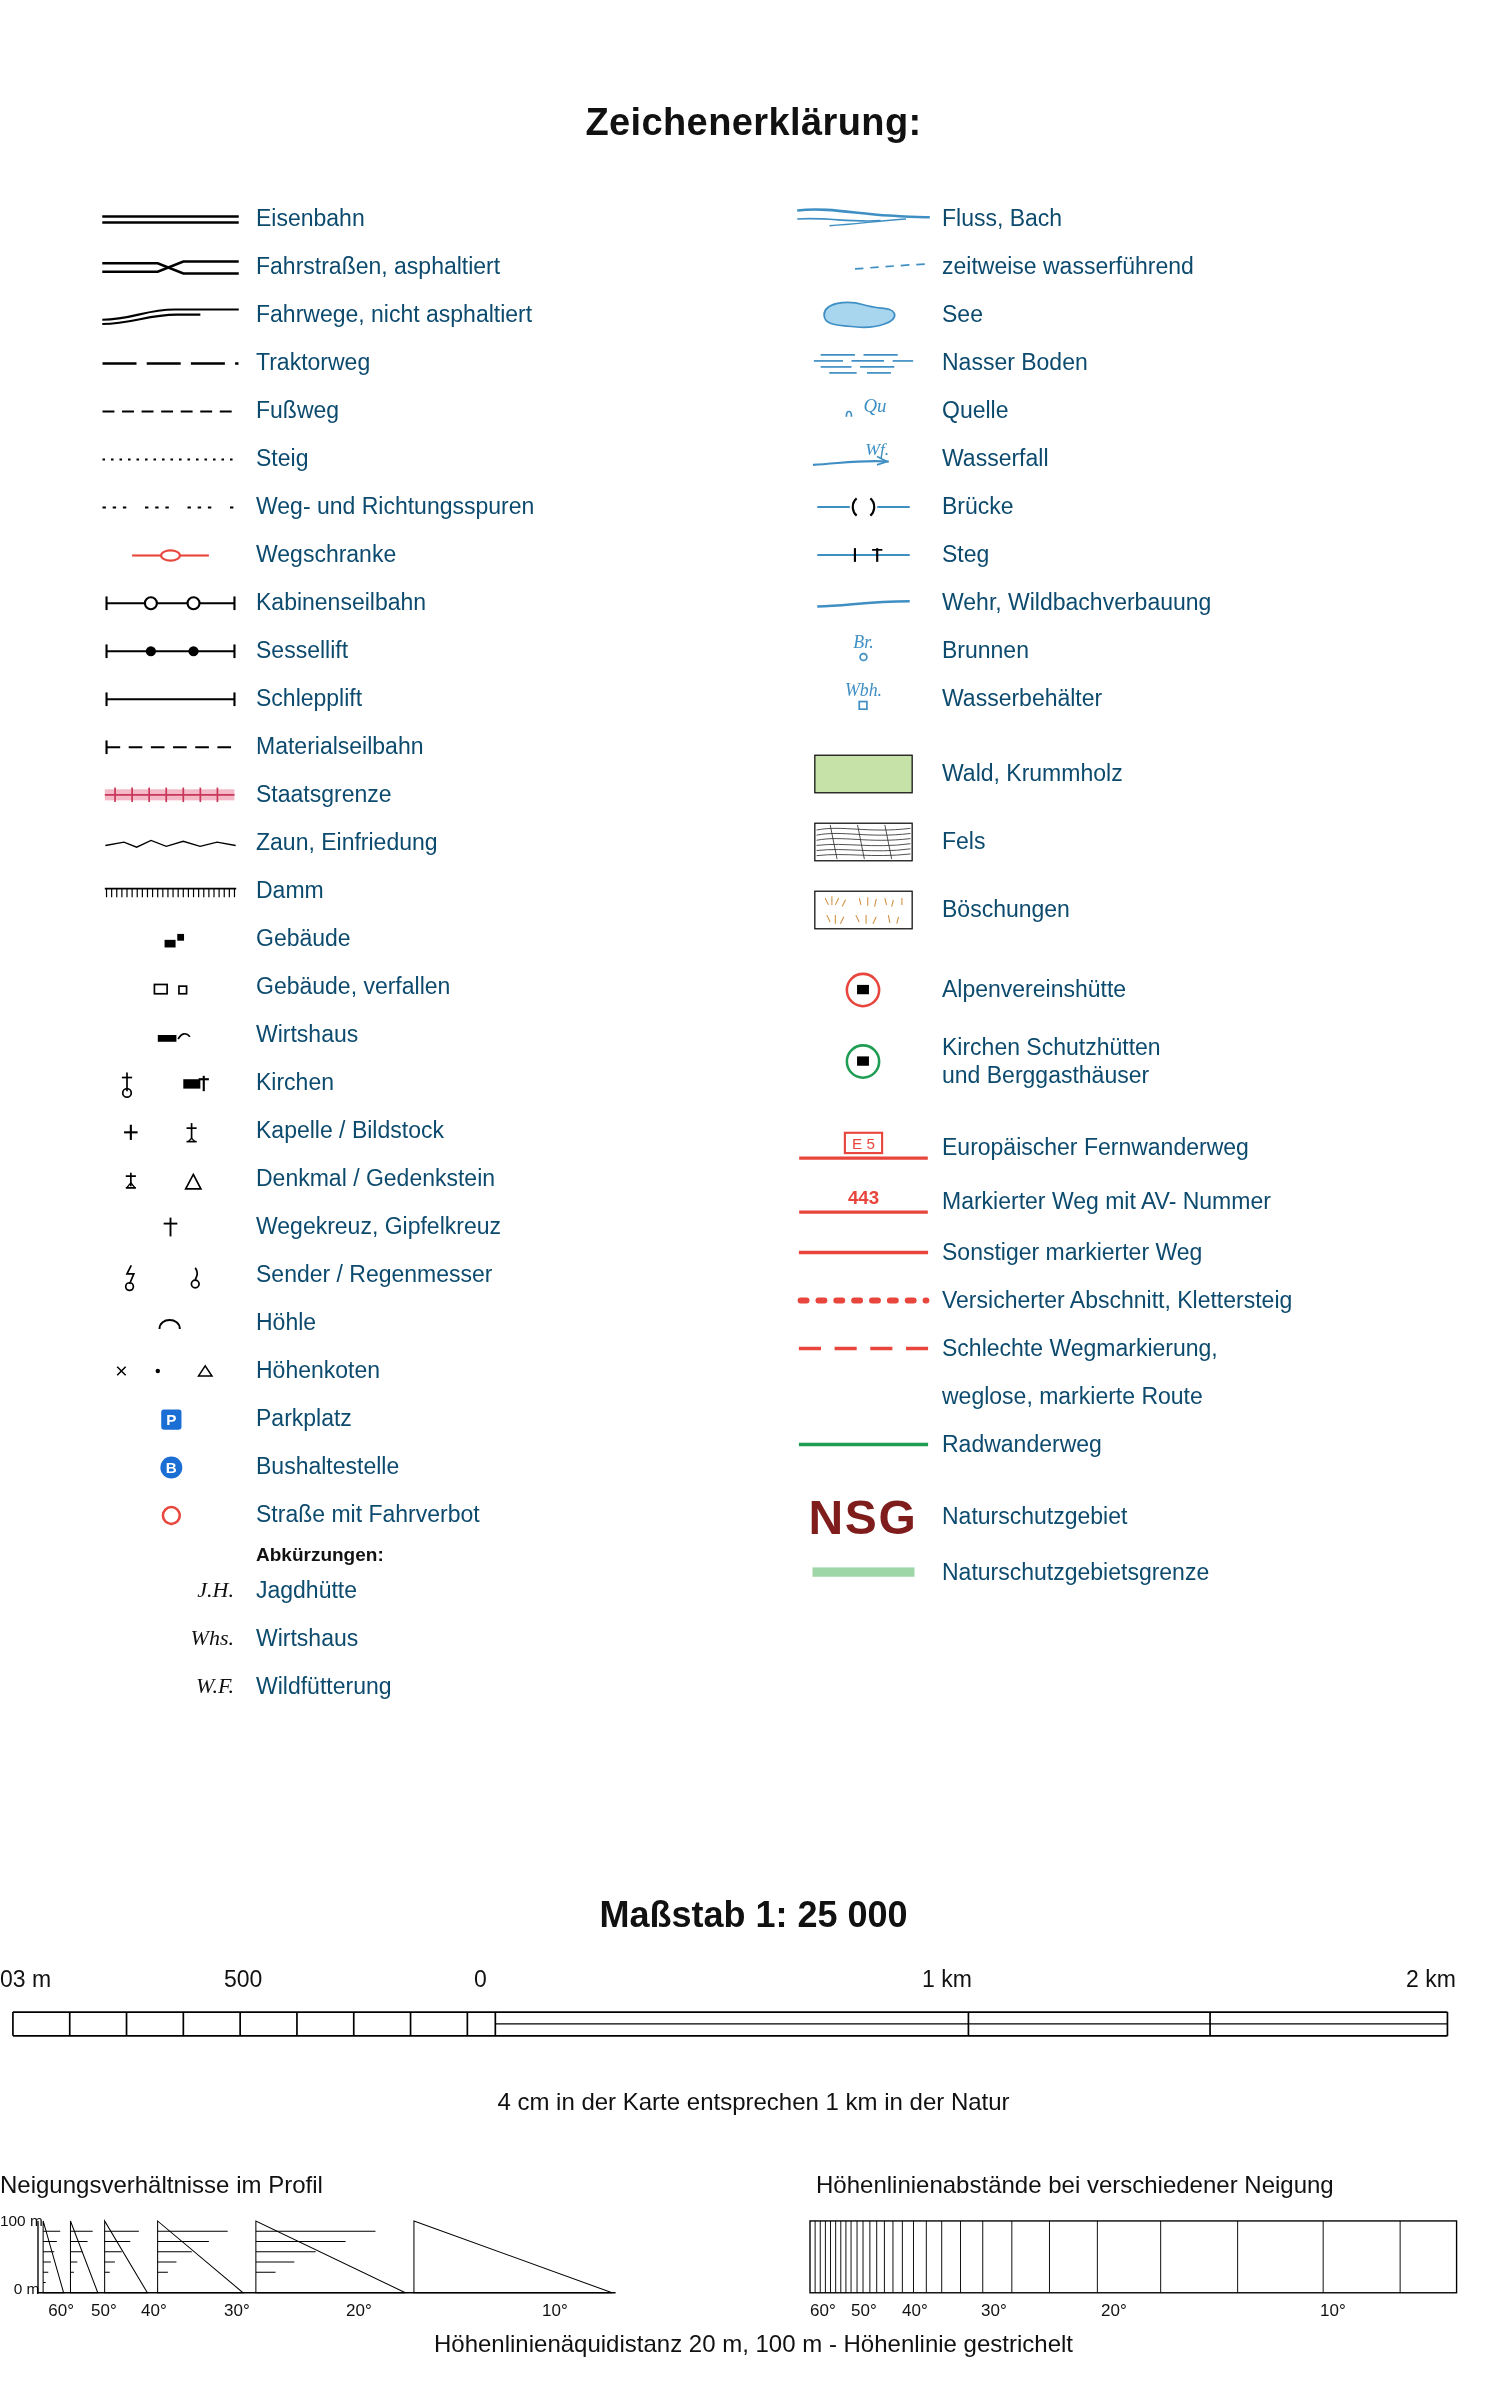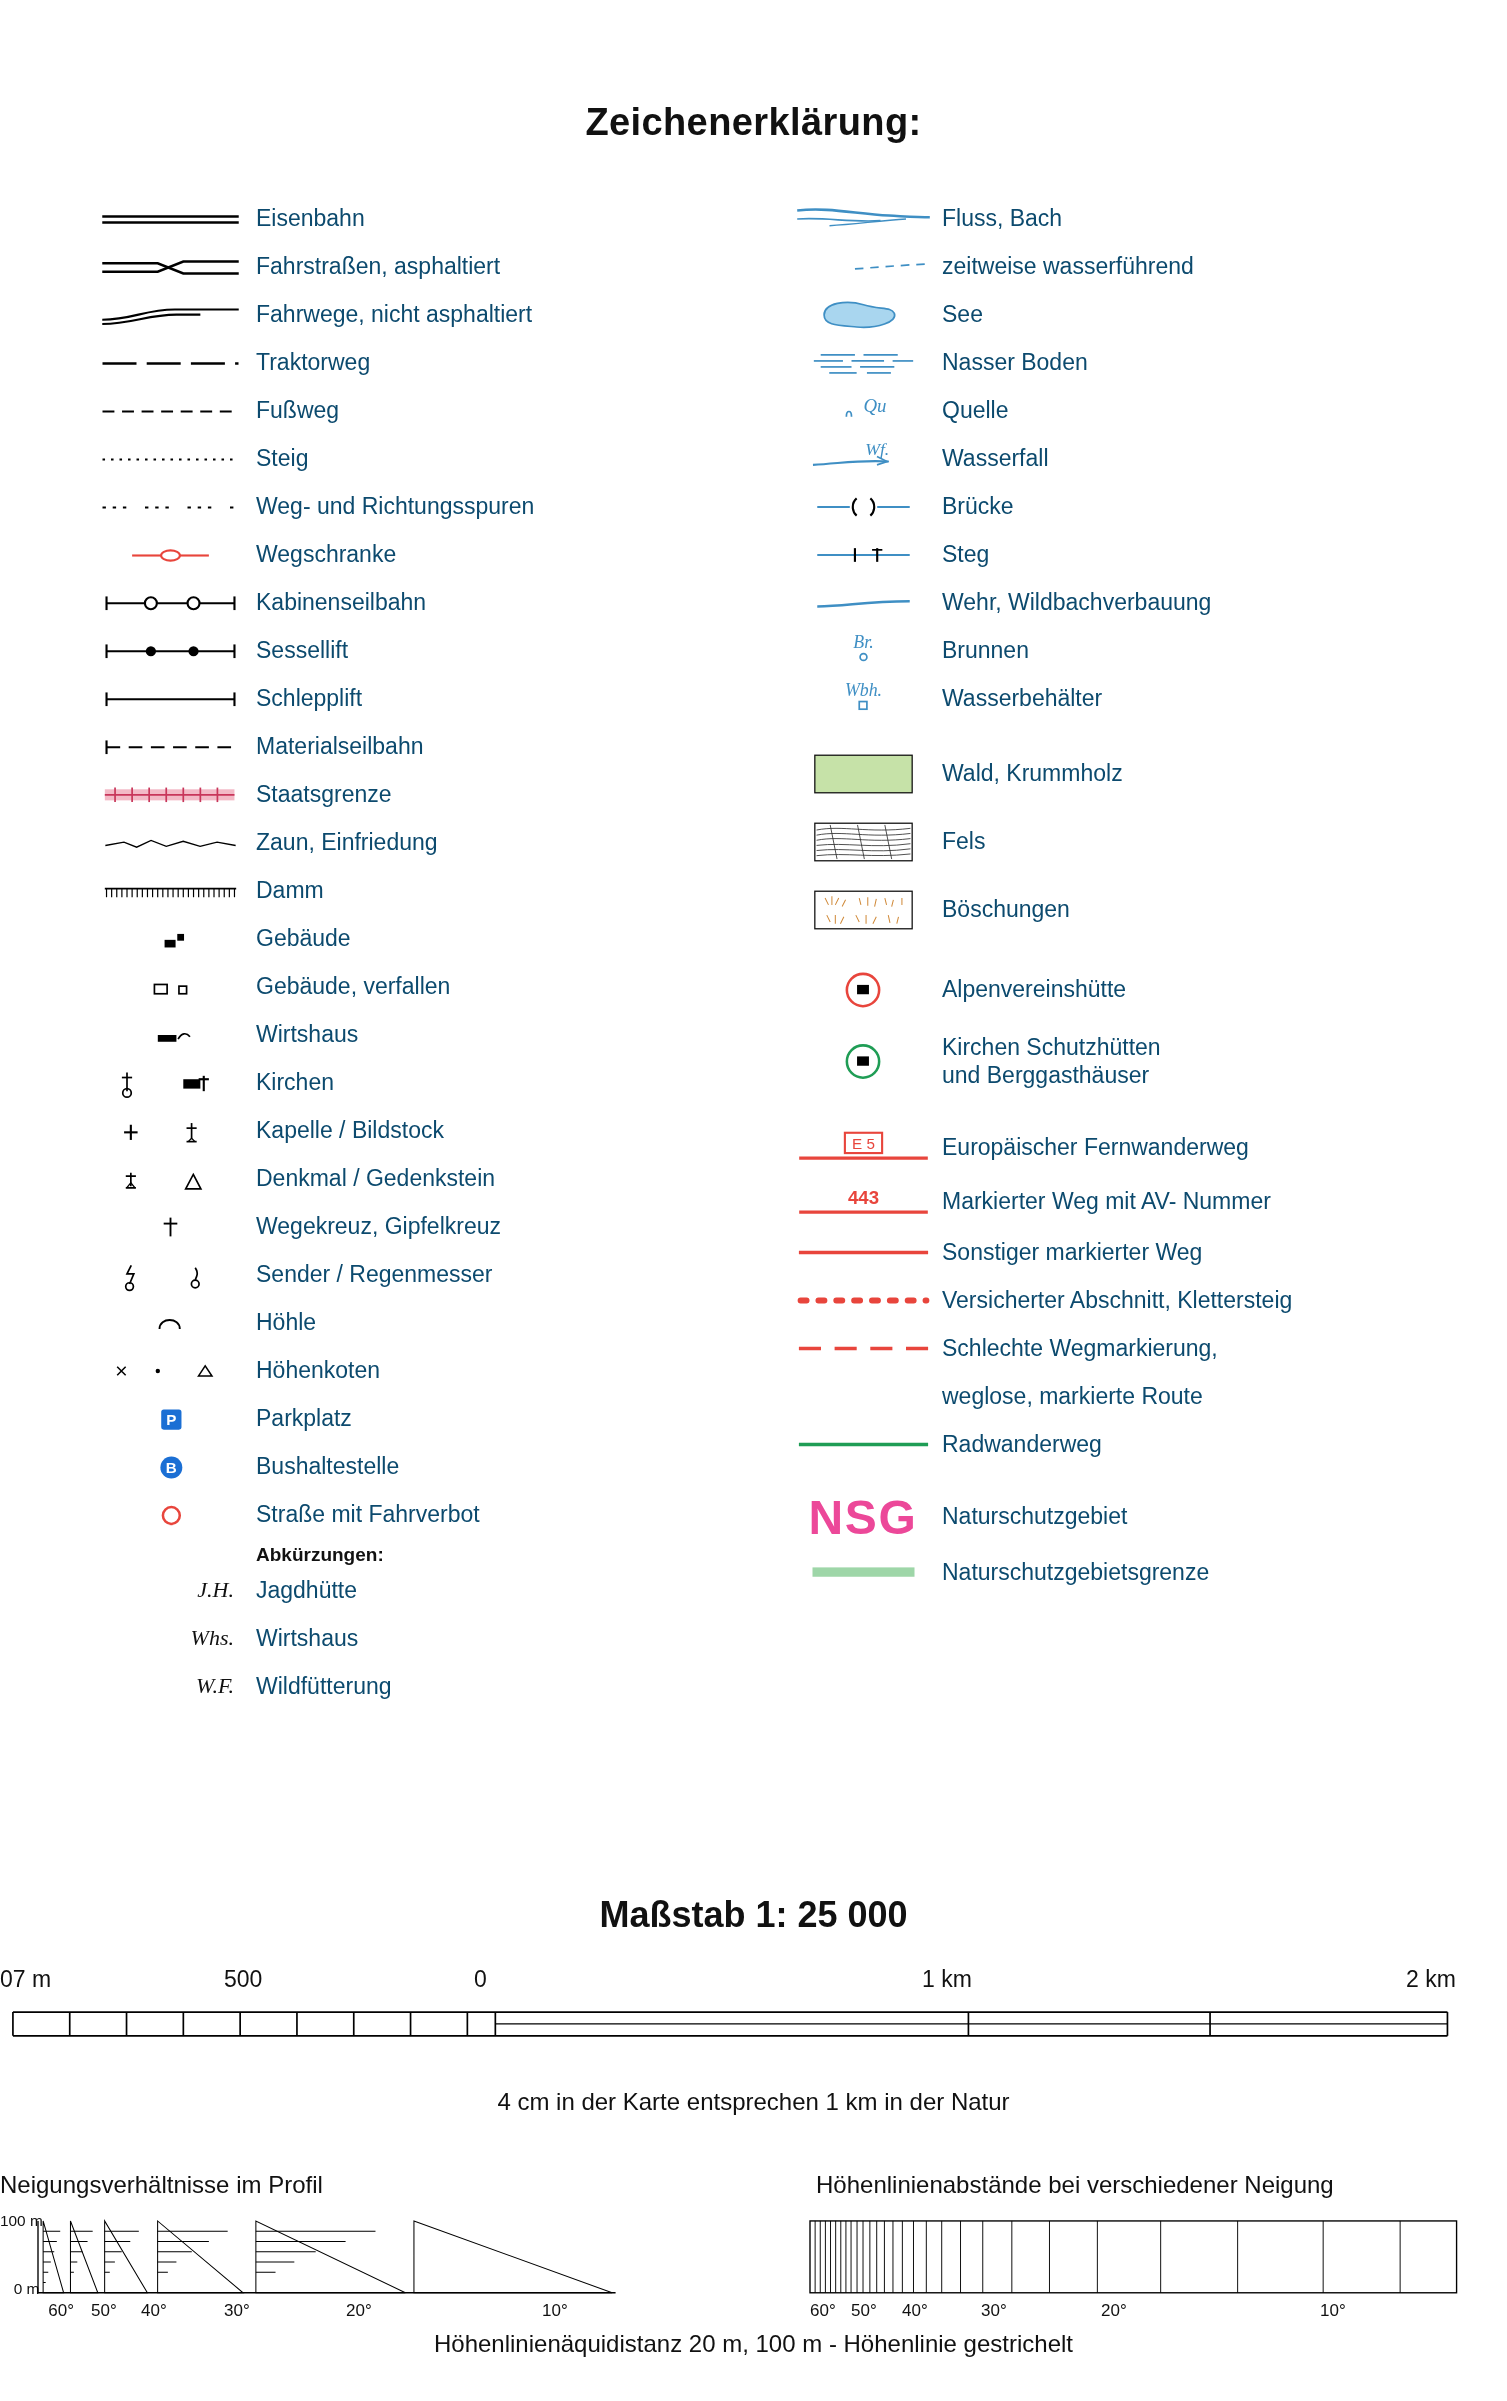--- a/index.html
+++ b/index.html
@@ -35,21 +35,21 @@
   .scalewrap{position:absolute;left:0;top:1966px;width:1507px;}
   .scalenums{position:relative;height:34px;font-size:23px;}
   .scalenums span{position:absolute;top:0;}
   .barbox{position:relative;margin:6.8px 0 0 0;height:39px;}
   .caption{position:absolute;top:2088px;left:0;width:1507px;text-align:center;font-size:24px;}
 
   .profwrap{position:absolute;top:2171px;left:0;width:1507px;}
   .ph{position:absolute;font-size:24px;}
   .bottomnote{position:absolute;top:2330px;left:0;width:1507px;text-align:center;font-size:24px;}
 
-  .nsg{font-size:48px;font-weight:bold;color:#ec4899;letter-spacing:1.7px;font-family:"Liberation Sans",sans-serif;}
+  .nsg{font-size:48px;font-weight:bold;color:#7f1d1d;letter-spacing:1.7px;font-family:"Liberation Sans",sans-serif;}
 </style>
 </head>
 <body>
 
 <div class="title">Zeichenerklärung:</div>
 
 <div class="col colL">
 
   <div class="row">
     <div class="sym">
@@ -676,21 +676,21 @@
         </svg>
     </div>
     <div class="lbl">Naturschutzgebietsgrenze</div>
   </div>
 </div>
 
 <div class="scaletitle">Maßstab  1: 25 000</div>
 
 <div class="scalewrap">
   <div class="scalenums">
-    <span style="left:0px;">07 m</span>
+    <span style="left:0px;">03 m</span>
     <span style="left:224px;">500</span>
     <span style="left:474px;">0</span>
     <span style="left:922px;">1 km</span>
     <span style="left:1406px;">2 km</span>
   </div>
   <div class="barbox">
     <svg width="1507" height="39" viewBox="0 0 1763 46">
       <line x1="8" y1="6" x2="1700" y2="6" stroke="#000" stroke-width="2"></line>
       <line x1="8" y1="34" x2="1700" y2="34" stroke="#000" stroke-width="2"></line>
       <g stroke="#000" stroke-width="2">

